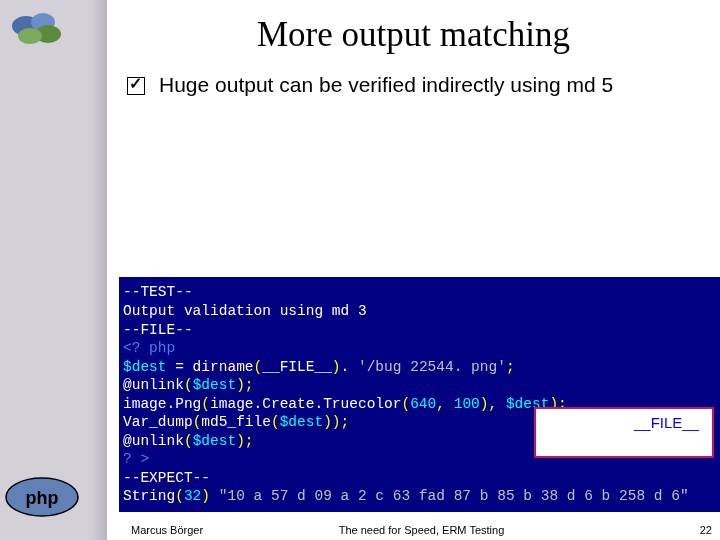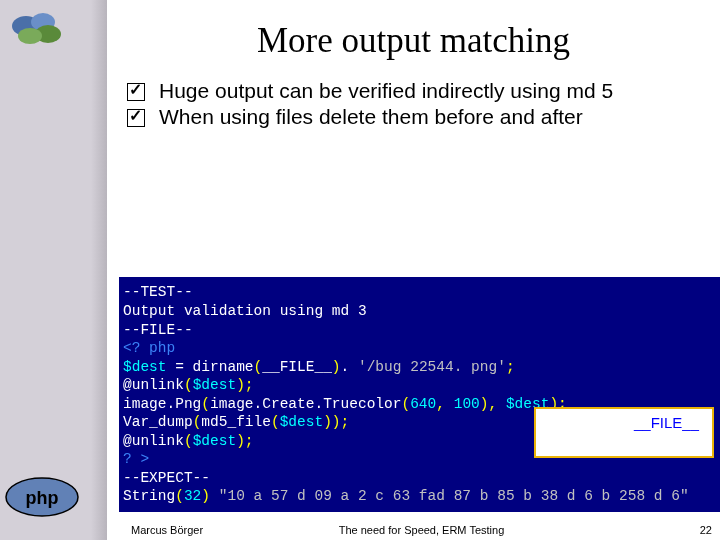--- a/index.html
+++ b/index.html
@@ -1,33 +1,33 @@
 <!DOCTYPE html>
 <html><head>
 <meta charset="utf-8">
 <style>
 * { margin: 0; padding: 0; box-sizing: border-box; }
 body { width: 720px; height: 540px; overflow: hidden; font-family: Verdana, Arial, sans-serif; }
 .slide { width: 720px; height: 540px; background: #fff; display: flex; }
 .sidebar { width: 107px; height: 540px; background: linear-gradient(to right, #d4d0d8 0%, #d4d0d8 85%, #b8b4bc 100%); position: relative; flex-shrink: 0; }
 .cloud-logo { position: absolute; top: 8px; left: 8px; width: 60px; height: 40px; }
 .php-logo { position: absolute; bottom: 22px; left: 4px; width: 76px; height: 42px; }
-.content { flex: 1; height: 540px; position: relative; padding: 21px 20px 0 20px; }
+.content { flex: 1; height: 540px; position: relative; padding: 15px 20px 0 20px; }
 .title { font-size: 35px; font-family: "Times New Roman", serif; color: #000; text-align: center; margin-bottom: 18px; }
 .bullets { margin-bottom: 35px; }
 .bullet { display: flex; align-items: flex-start; margin-bottom: 2px; }
 .checkbox-mark { width: 18px; height: 18px; border: 1.5px solid #000; margin-right: 14px; margin-top: 4px; flex-shrink: 0; position: relative; }
 .checkbox-mark::after { content: "✓"; position: absolute; top: -4px; left: 1px; font-size: 16px; font-weight: bold; }
 .bullet-text { font-size: 21px; font-family: Verdana, Arial, sans-serif; color: #000; }
 .code-block { background: #000080; color: #fff; font-family: "Courier New", monospace; font-size: 14.5px; line-height: 1.28; padding: 6px 4px; position: absolute; left: 12px; right: 0; bottom: 28px; }
 .cyan { color: #00ffff; }
 .yellow { color: #ffff00; }
 .red { color: #3b82f6; }
 .grey { color: #c0c0c0; }
-.callout { position: absolute; right: 6px; top: 130px; background: #fff; border: 2px solid #eab308; padding: 4px 8px; font-family: Arial, sans-serif; font-size: 15px; text-align: center; line-height: 1.3; }
+.callout { position: absolute; right: 6px; top: 130px; background: #fff; border: 2px solid #be185d; padding: 4px 8px; font-family: Arial, sans-serif; font-size: 15px; text-align: center; line-height: 1.3; }
 .callout .file-const { color: #0000ff; }
 .footer { position: absolute; bottom: 4px; left: 16px; right: 0; display: flex; justify-content: space-between; padding: 0 8px; font-size: 11px; font-family: Arial, sans-serif; color: #000; }
 .footer-center { position: absolute; left: 50%; transform: translateX(-50%); }
 </style>
 </head>
 <body>
 
 <div class="slide">
   <div class="sidebar">
     <svg class="cloud-logo" viewBox="0 0 60 40">
@@ -43,24 +43,20 @@
     </svg>
   </div>
 
   <div class="content">
     <div class="title">More output matching</div>
 
     <div class="bullets">
       <div class="bullet">
         <div class="checkbox-mark"></div>
         <div class="bullet-text">Huge output can be verified indirectly using md 5</div>
-      </div>
-      <div class="bullet">
-        <div class="checkbox-mark"></div>
-        <div class="bullet-text">When using files delete them before and after</div>
       </div>
     </div>
 
     <div class="code-block">
 <div><span>--TEST--</span></div>
 <div><span>Output validation using md 3</span></div>
 <div><span>--FILE--</span></div>
 <div><span class="red">&lt;? php</span></div>
 <div><span class="cyan">$dest</span><span> = dirname</span><span class="yellow">(</span><span>__FILE__</span><span class="yellow">)</span><span>. </span><span class="grey">'/bug 22544. png'</span><span class="yellow">;</span></div>
 <div><span>@unlink</span><span class="yellow">(</span><span class="cyan">$dest</span><span class="yellow">);</span></div>

